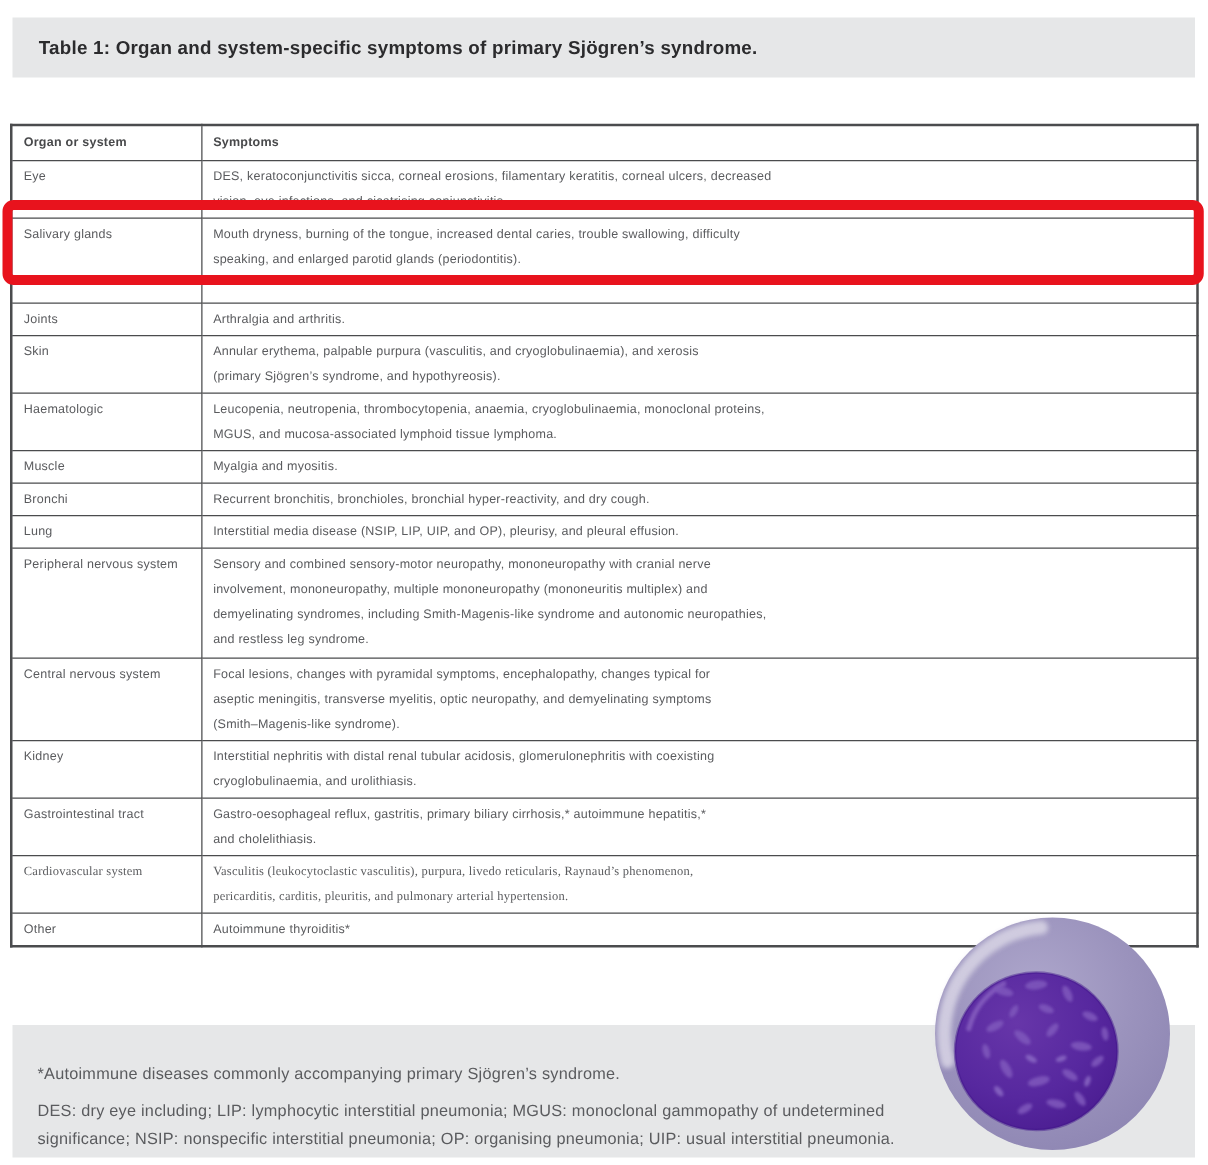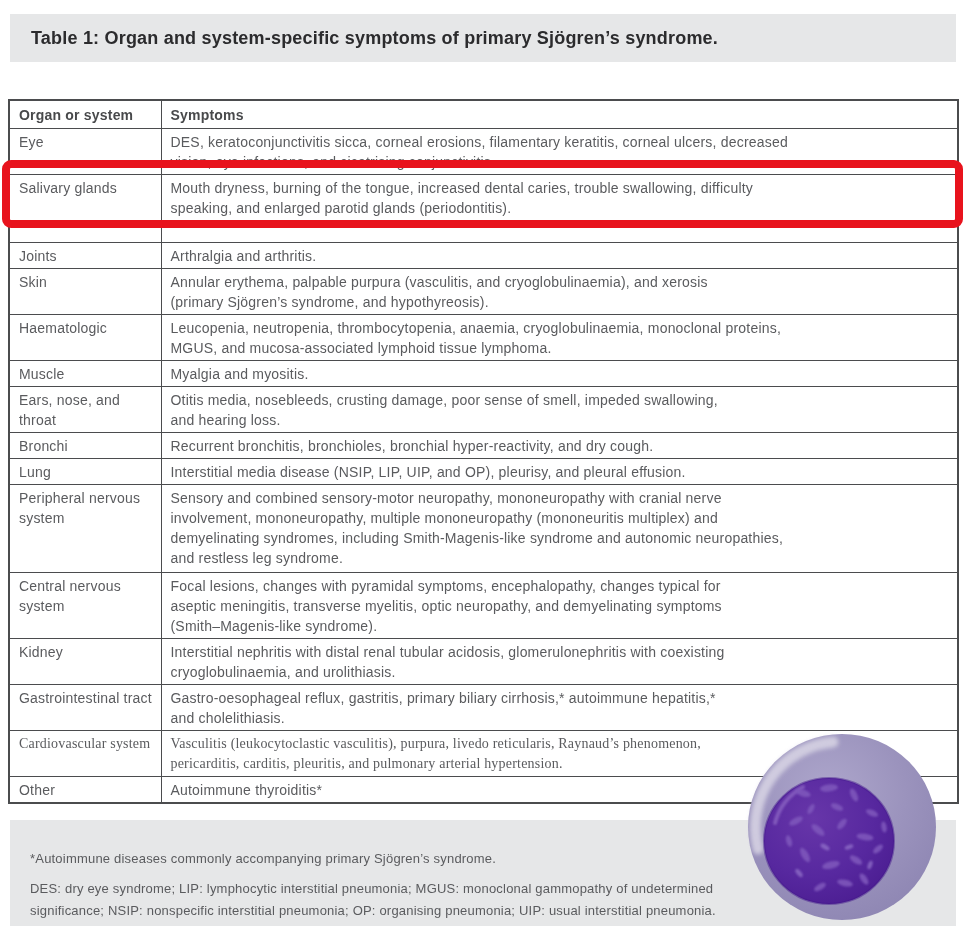--- a/index.html
+++ b/index.html
@@ -9,36 +9,36 @@
     font-family:"Liberation Sans", sans-serif;
     -webkit-font-smoothing:antialiased;
   }
 
   
   .caption-band {
     position:absolute; left:10px; top:14px; width:946px; height:48px;
     background:#e6e7e8; display:flex; align-items:center;
   }
   .caption-band .caption-text {
-    margin-left:21px; font-size:18px; font-weight:bold; color:#2b2b2d;
+    margin-left:21px; font-size:15px; font-weight:bold; color:#2b2b2d;
     letter-spacing:0.2px;
   }
 
   
   table.symptoms {
     position:absolute; left:8px; top:99px; width:949px;
     border-collapse:collapse; table-layout:fixed;
     border:2px solid #4b4c4e;
   }
   table.symptoms th, table.symptoms td {
     border:1.6px solid #4b4c4e;
     vertical-align:top;
     text-align:left;
     padding:3px 8px 2px 9px;
-    font-size:14px; line-height:20px; letter-spacing:0.2px;
+    font-size:10px; line-height:20px; letter-spacing:0.2px;
     color:#5a5b5e;
     white-space:pre-line;
     overflow:hidden;
   }
   table.symptoms th {
     font-weight:bold; color:#48494b; height:21px; padding-top:4px;
   }
   col.c-organ { width:152px; }
   col.c-symptoms { width:797px; }
 
@@ -112,25 +112,20 @@
     <td>Haematologic</td>
     <td>Leucopenia, neutropenia, thrombocytopenia, anaemia, cryoglobulinaemia, monoclonal proteins,
 MGUS, and mucosa-associated lymphoid tissue lymphoma.</td>
   </tr>
 
   <tr style="height: 22px;">
     <td>Muscle</td>
     <td>Myalgia and myositis.</td>
   </tr>
 
-  <tr style="height: 45px;">
-    <td>Ears, nose, and throat</td>
-    <td>Otitis media, nosebleeds, crusting damage, poor sense of smell, impeded swallowing,
-and hearing loss.</td>
-  </tr>
 
   <tr style="height: 25px; margin-left: 40px;">
     <td>Bronchi</td>
     <td>Recurrent bronchitis, bronchioles, bronchial hyper-reactivity, and dry cough.</td>
   </tr>
 
   <tr style="height: 24px;">
     <td>Lung</td>
     <td>Interstitial media disease (NSIP, LIP, UIP, and OP), pleurisy, and pleural effusion.</td>
   </tr>
@@ -172,21 +167,21 @@
     <td>Other</td>
     <td>Autoimmune thyroiditis*</td>
   </tr>
 </tbody>
 </table>
 
 <div class="highlight-box"></div>
 
 <div class="footnote-band">
   <div class="fn fn-1">*Autoimmune diseases commonly accompanying primary Sjögren’s syndrome.</div>
-  <div class="fn fn-2">DES: dry eye syndrome; LIP: lymphocytic interstitial pneumonia; MGUS: monoclonal gammopathy of undetermined</div>
+  <div class="fn fn-2">DES: dry eye including; LIP: lymphocytic interstitial pneumonia; MGUS: monoclonal gammopathy of undetermined</div>
   <div class="fn fn-3">significance; NSIP: nonspecific interstitial pneumonia; OP: organising pneumonia; UIP: usual interstitial pneumonia.</div>
 </div>
 
 <svg class="cell-art" viewBox="0 0 200 192" xmlns="http://www.w3.org/2000/svg">
   <defs>
     <radialGradient id="cyto" cx="42%" cy="33%" r="75%">
       <stop offset="0%" stop-color="#aea7cc"></stop>
       <stop offset="55%" stop-color="#9b93bd"></stop>
       <stop offset="100%" stop-color="#8d85b2"></stop>
     </radialGradient>

